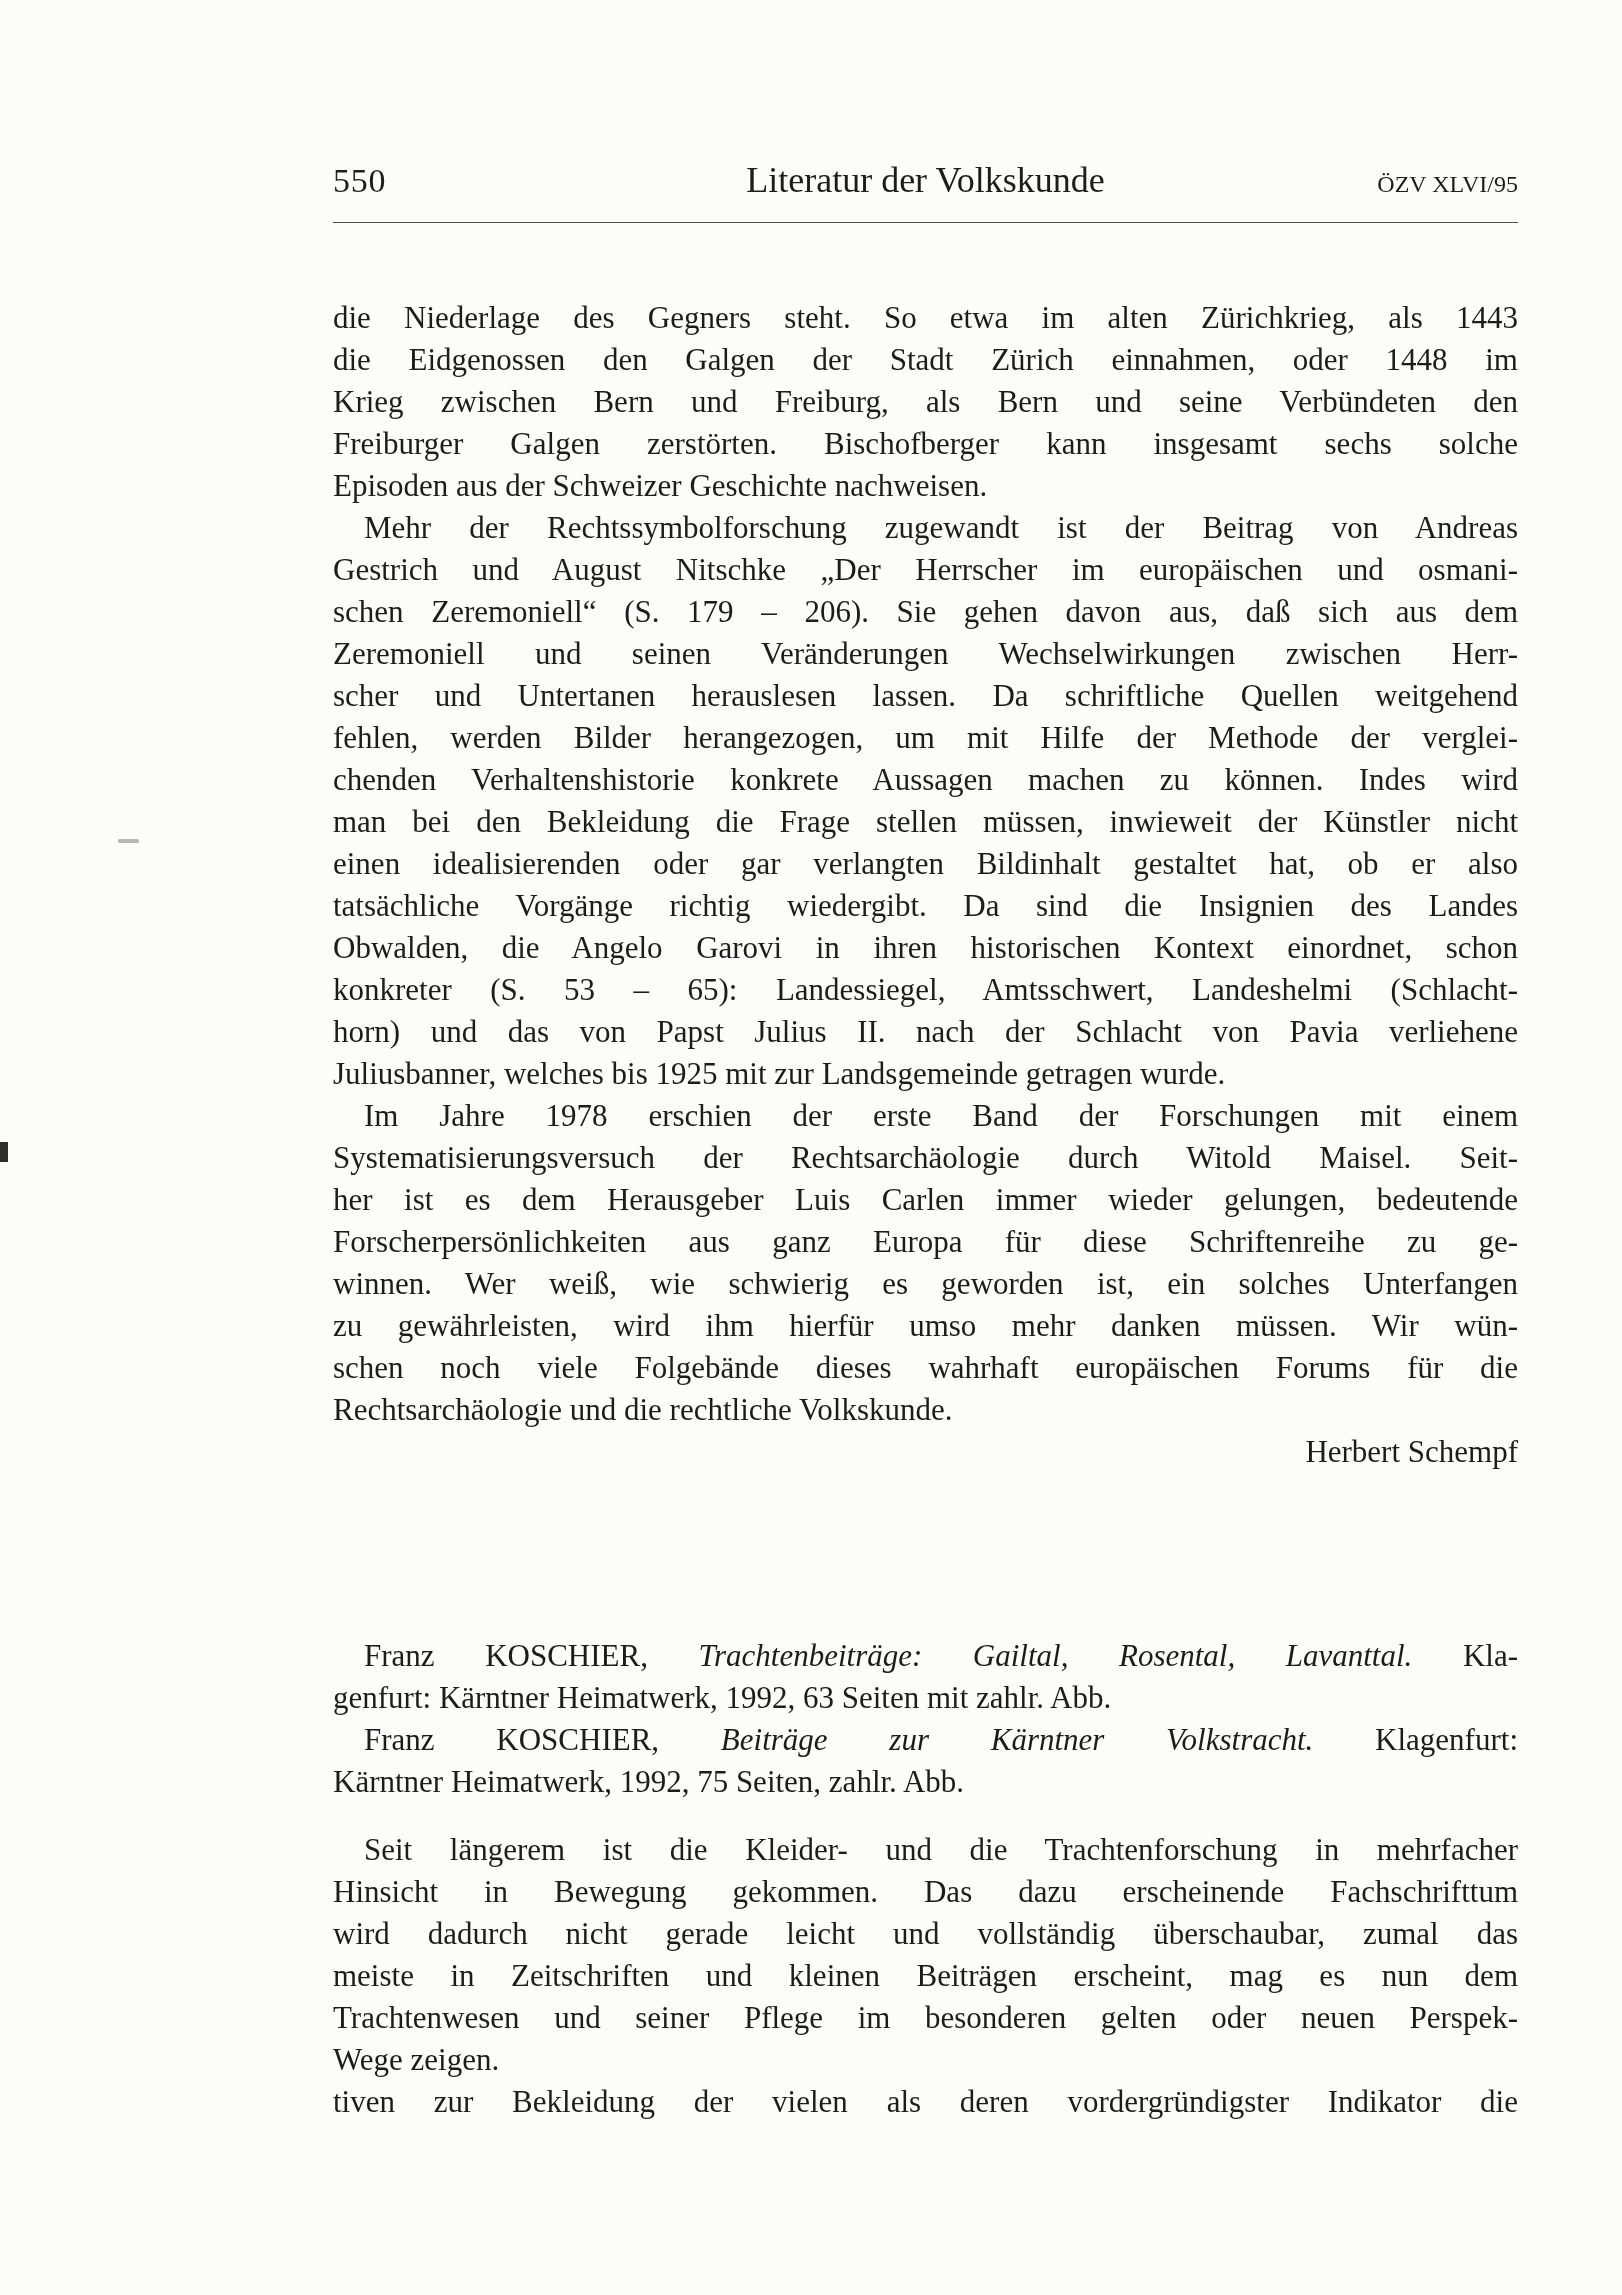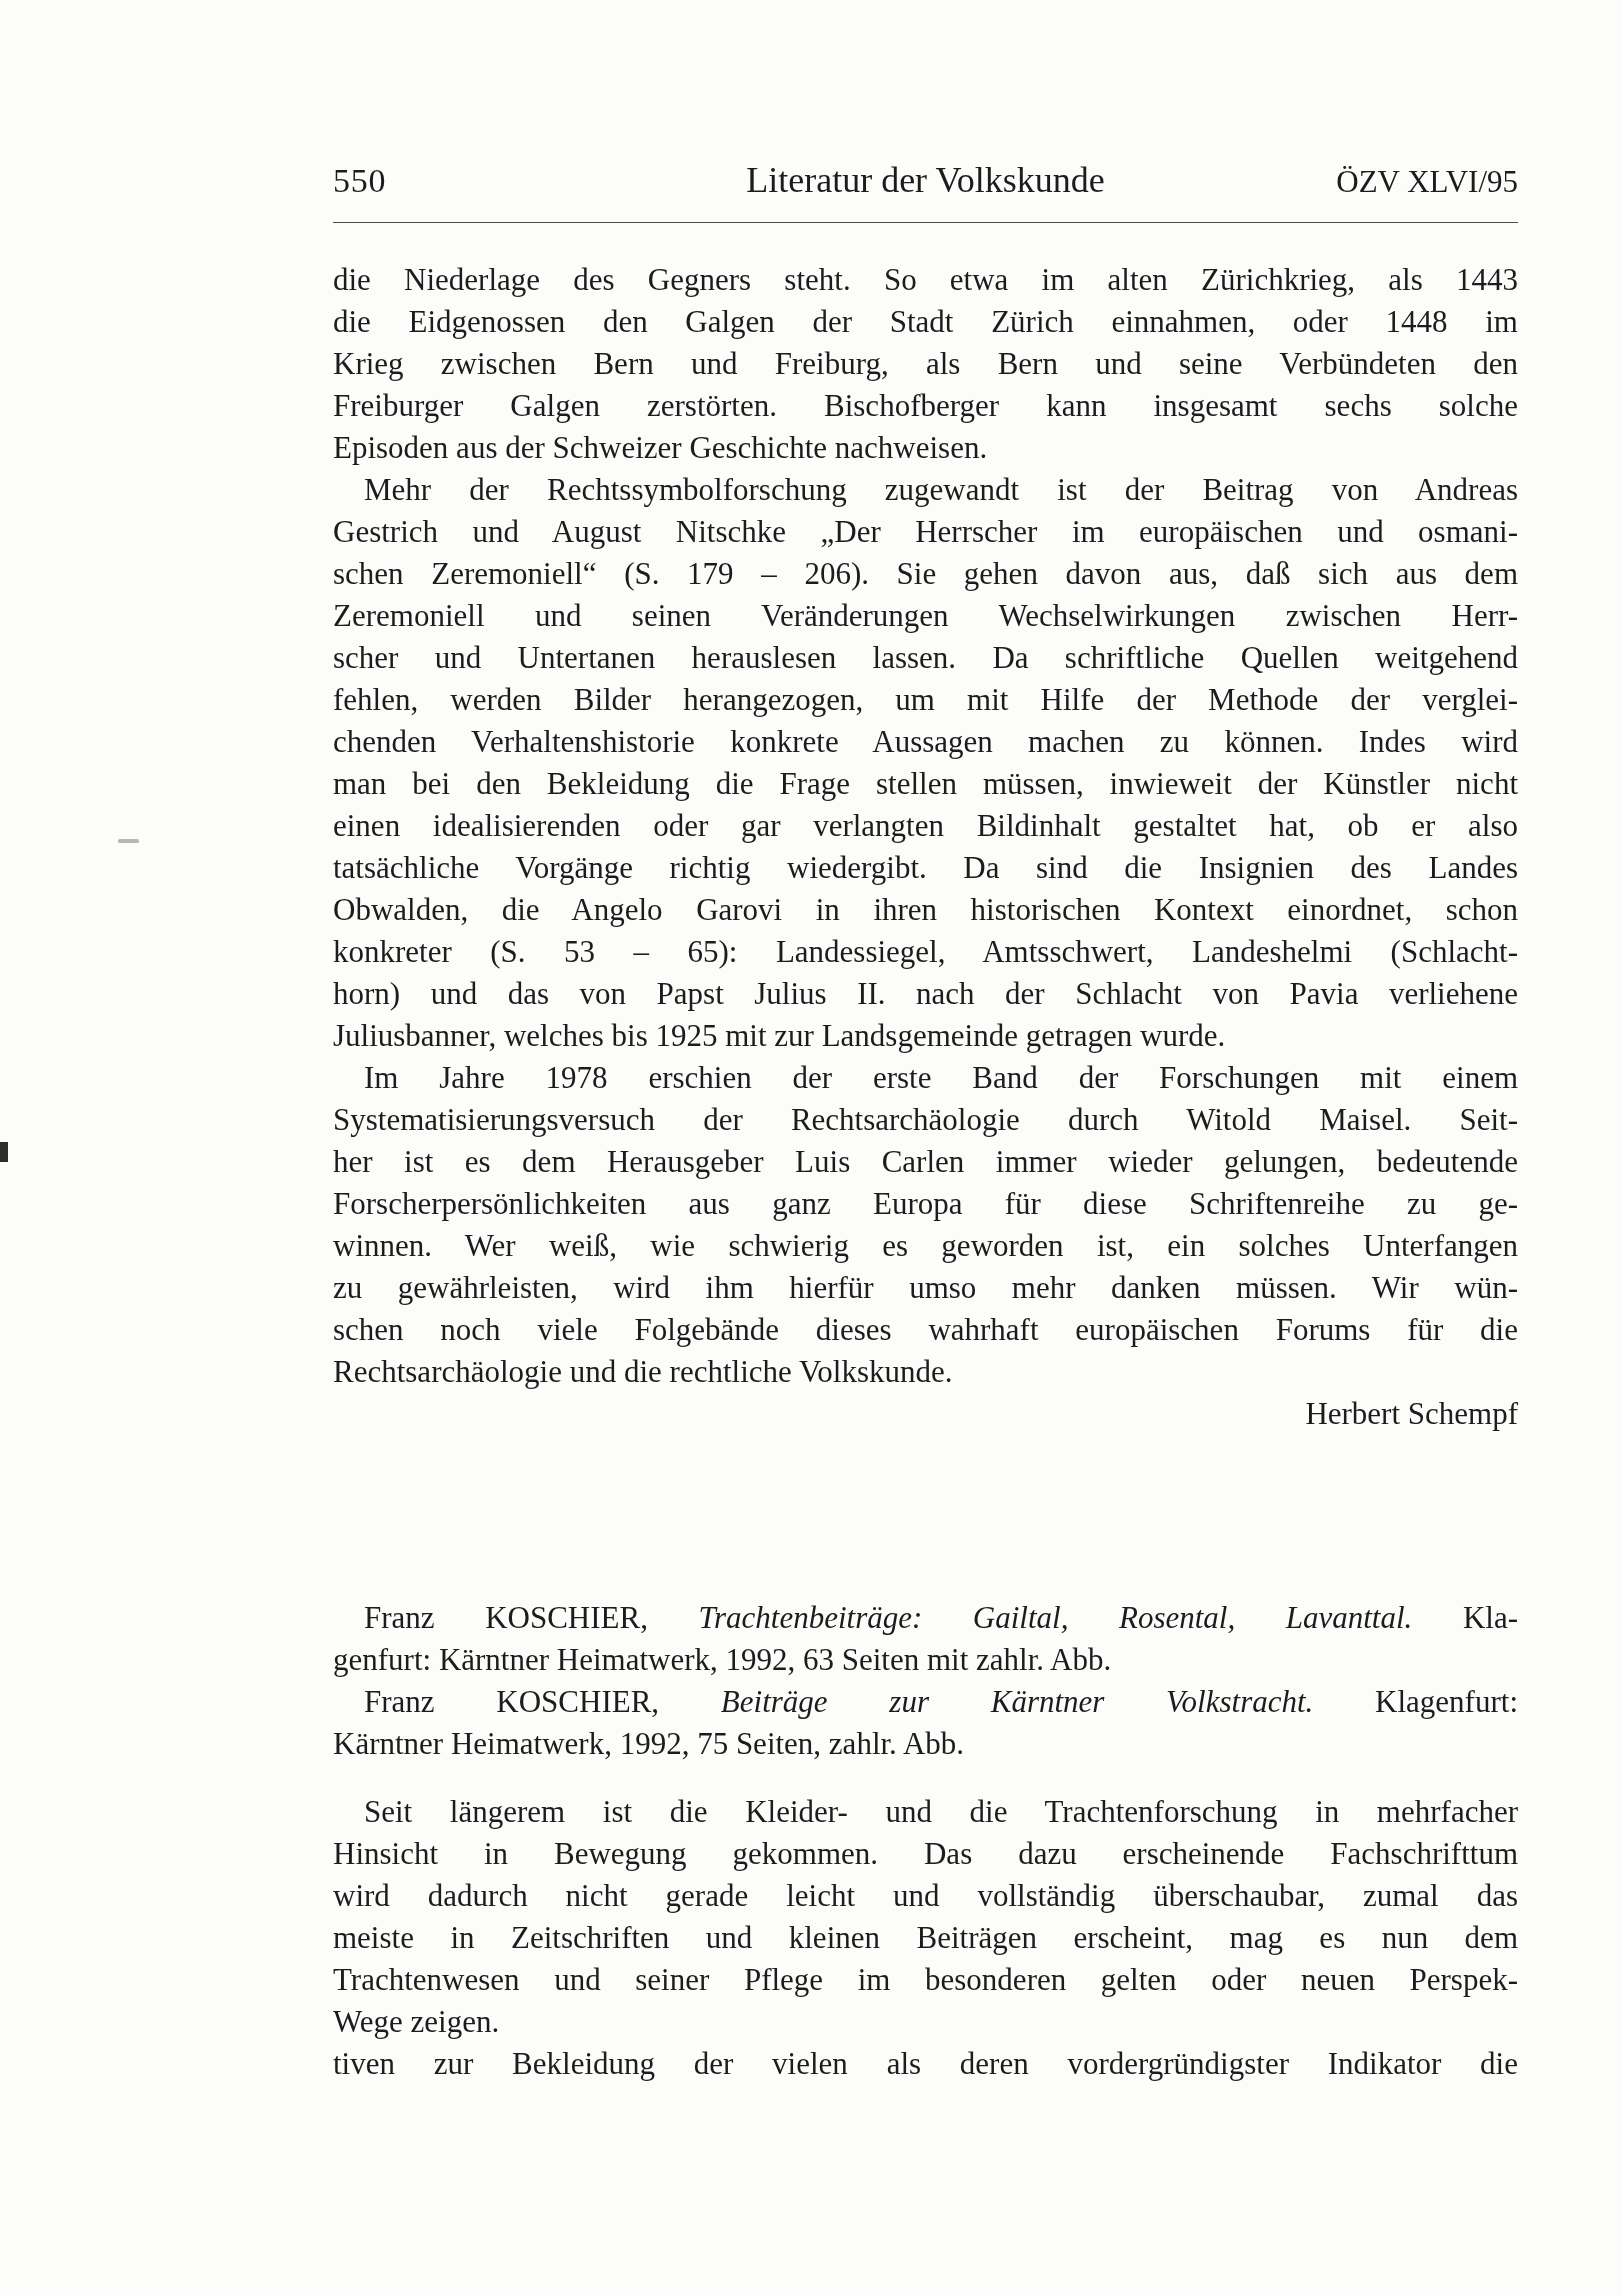--- a/index.html
+++ b/index.html
@@ -20,27 +20,27 @@
     width: 1185px;
   }
   .pg-header {
     display: grid;
     grid-template-columns: 1fr auto 1fr;
     align-items: baseline;
     gap: 20px;
   }
   .pg-num   { font-size: 34px; justify-self: start; letter-spacing: 0.8px; }
   .run-title{ font-size: 36px; justify-self: center; }
-  .issue    { font-size: 31px; justify-self: end; }
+  .issue    { font-size: 24px; justify-self: end; }
   .rule {
     margin-top: 21px;
     border-bottom: 1.6px solid #4d4d4a;
   }
   .body-text {
-    margin-top: 36px;
+    margin-top: 74px;
     font-size: 31px;
     line-height: 42px;
   }
   .para { margin: 0; }
   .line {
     text-align: justify;
     text-align-last: justify;
   }
   .line.last { text-align-last: left; }
   .para.indent .line:first-child { text-indent: 31px; }

